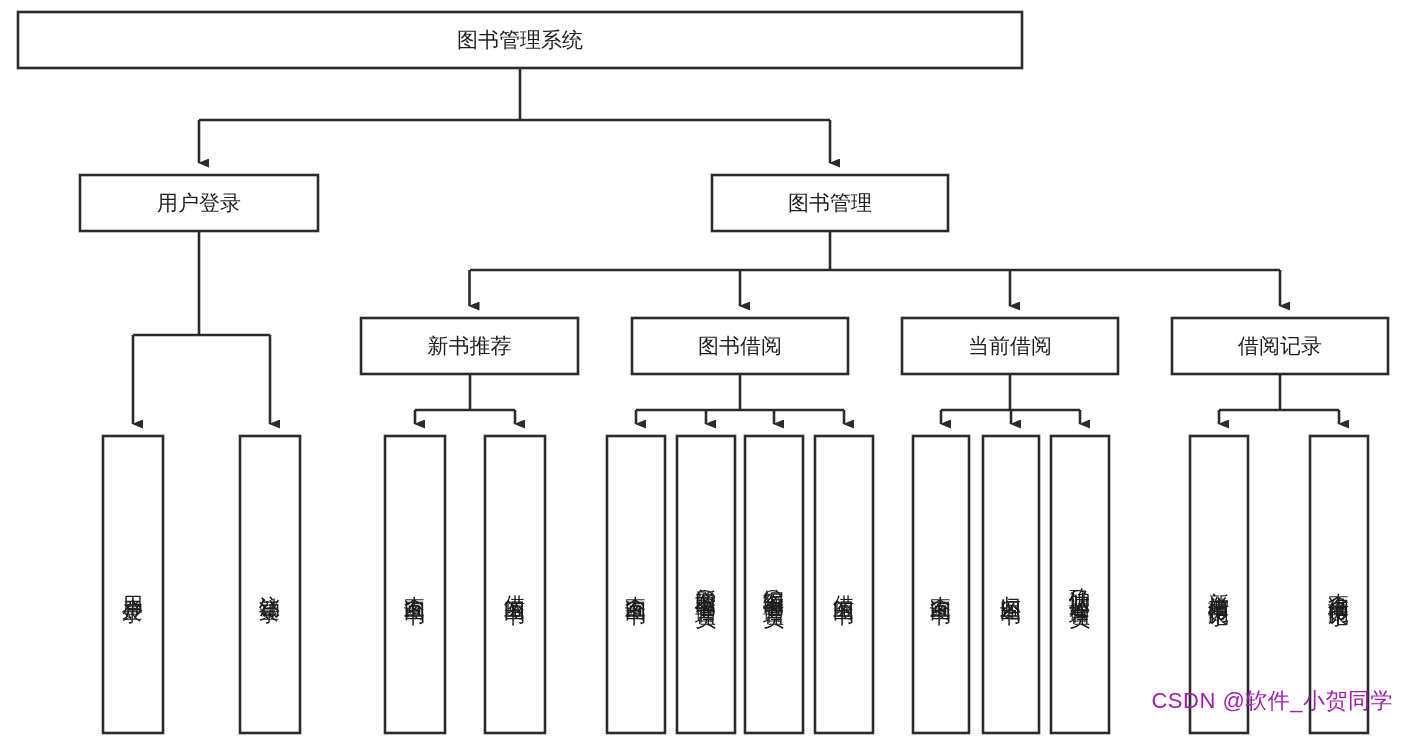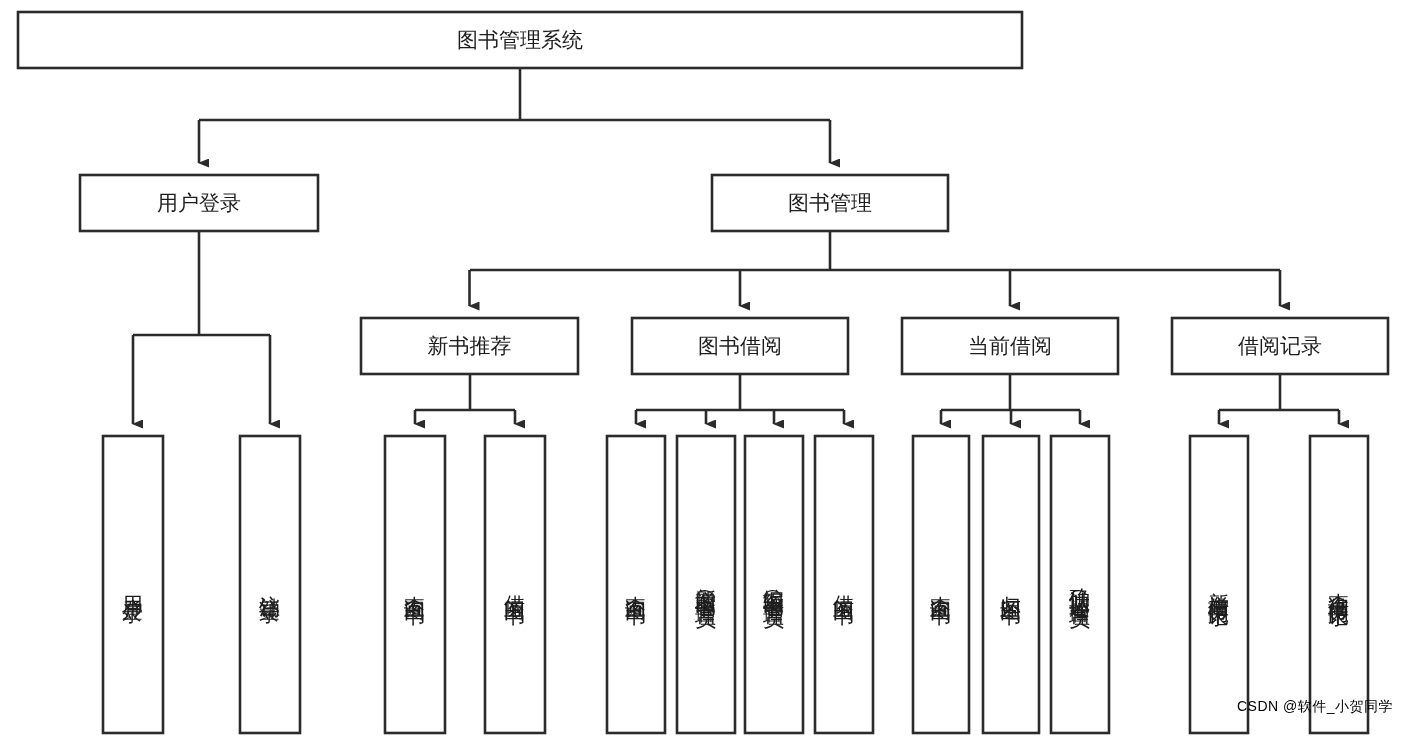--- a/index.html
+++ b/index.html
@@ -51,22 +51,22 @@
     text-orientation: upright;
     letter-spacing: 3px;
     dominant-baseline: central;
     text-anchor: middle;
   }
   .watermark {
     position: absolute;
     right: 12px;
     bottom: 6px;
     font-family: "Liberation Sans", "DejaVu Sans", sans-serif;
-    font-size: 14px;
-    color: #000000;
+    font-size: 22px;
+    color: #a21caf;
     white-space: nowrap;
     user-select: none;
     letter-spacing: 0.5px;
   }
 </style>
 </head>
 <body>
 
 <div id="diagram-root">
   <svg id="flow" viewBox="0 0 1405 747" xmlns="http://www.w3.org/2000/svg">

